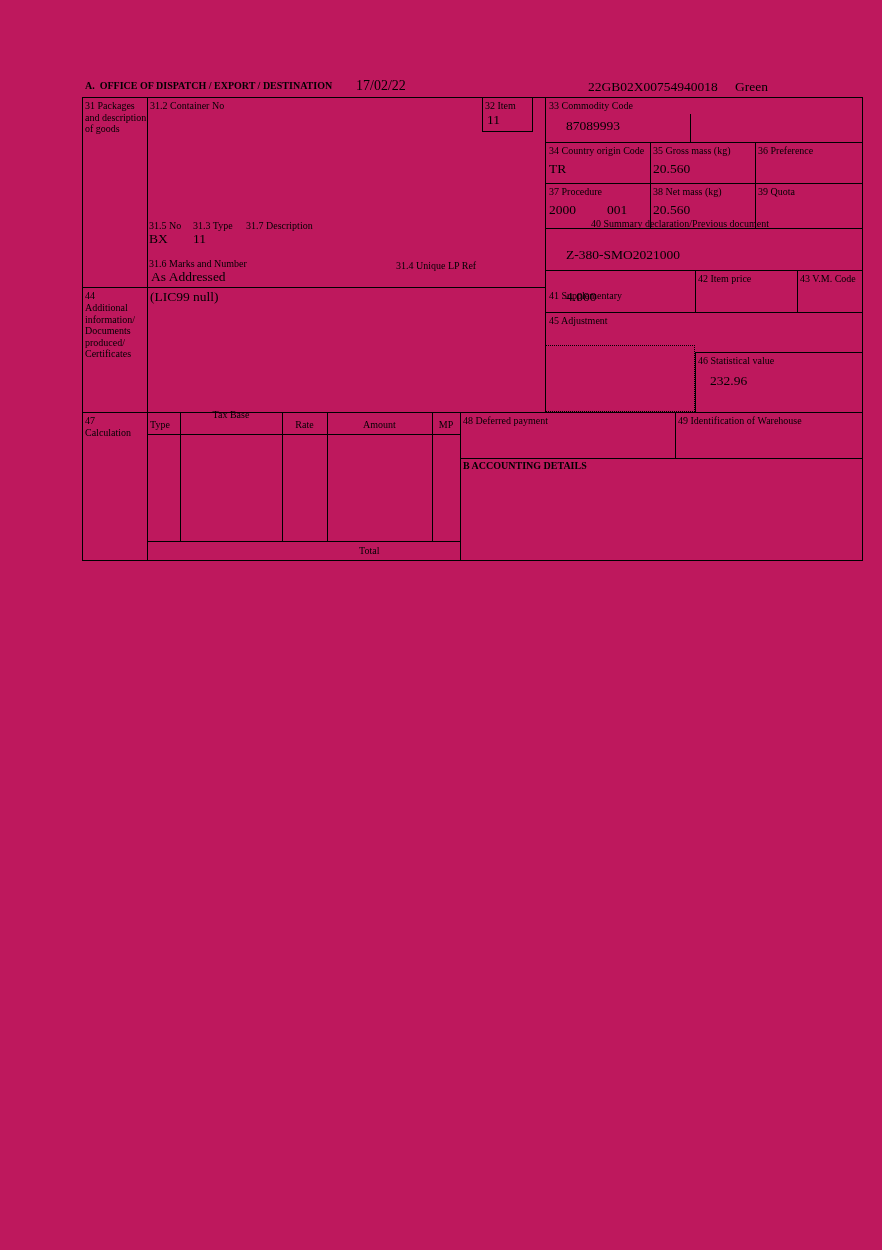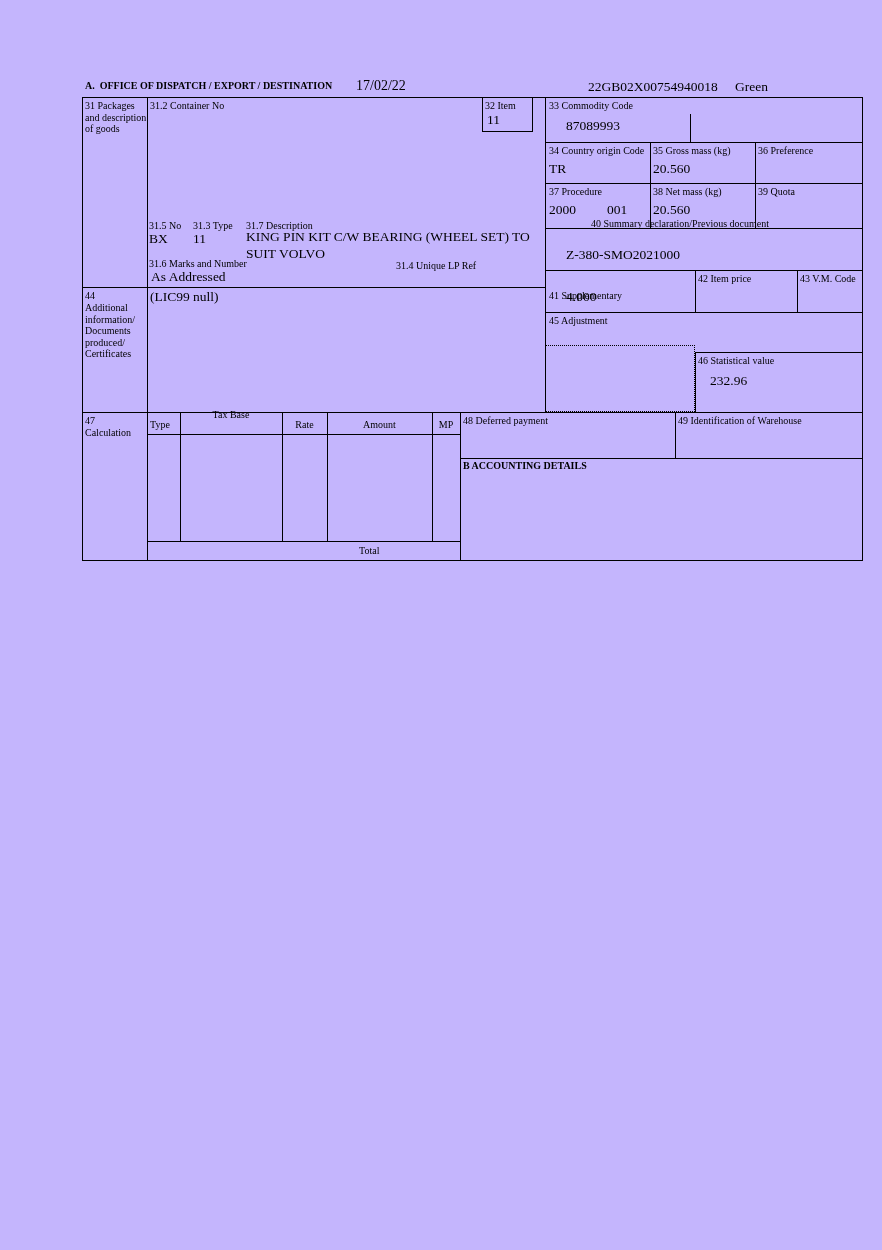--- a/index.html
+++ b/index.html
@@ -1,21 +1,21 @@
 <!DOCTYPE html>
 <html><head>
 <meta charset="utf-8">
 <style>
   * { margin:0; padding:0; box-sizing:border-box; }
   html,body { background:#ffffff; }
   body {
     width:882px; height:1250px; position:relative;
     font-family:"Liberation Serif", serif; color:#000;
   }
-  .page { position:absolute; left:0; top:0; width:882px; height:1250px; background:#c4b5fd; }
+  .page { position:absolute; left:0; top:0; width:882px; height:1250px; background:#be185d; }
   .t { position:absolute; white-space:pre; }
   .w { position:absolute; white-space:normal; }
   .lbl { font-size:10px; line-height:1.15; }
   .val { font-size:13.5px; line-height:1.25; }
   .bold { font-weight:bold; }
   .hl { position:absolute; height:1px; background:#000; }
   .vl { position:absolute; width:1px; background:#000; }
   .dotted {
     position:absolute; left:545px; top:345px; width:150px; height:67px;
     border-top:1px dotted #000; border-right:1px dotted #000; border-bottom:1px dotted #000;
@@ -40,21 +40,20 @@
 
   <div class="t lbl" style="left:150px; top:100px;">31.2 Container No</div>
   <div class="t lbl" style="left:485px; top:100px;">32 Item</div>
   <div class="t val" style="left:487px; top:112px;">11</div>
 
   <div class="t lbl" style="left:149px; top:220px;">31.5 No</div>
   <div class="t lbl" style="left:193px; top:220px;">31.3 Type</div>
   <div class="t lbl" style="left:246px; top:220px;">31.7 Description</div>
   <div class="t val" style="left:149px; top:231px;">BX</div>
   <div class="t val" style="left:193px; top:231px;">11</div>
-  <div class="w val" style="left:246px; top:229px; width:302px;">KING PIN KIT C/W BEARING (WHEEL SET) TO SUIT VOLVO</div>
 
   <div class="t lbl" style="left:149px; top:258px;">31.6 Marks and Number</div>
   <div class="t lbl" style="left:396px; top:260px;">31.4 Unique LP Ref</div>
   <div class="t val" style="left:151px; top:269px;">As Addressed</div>
 
   <div class="t val" style="left:150px; top:289px;">(LIC99 null)</div>
 
   <div class="t lbl" style="left:549px; top:100px;">33 Commodity Code</div>
   <div class="t val" style="left:566px; top:118px;">87089993</div>
 

